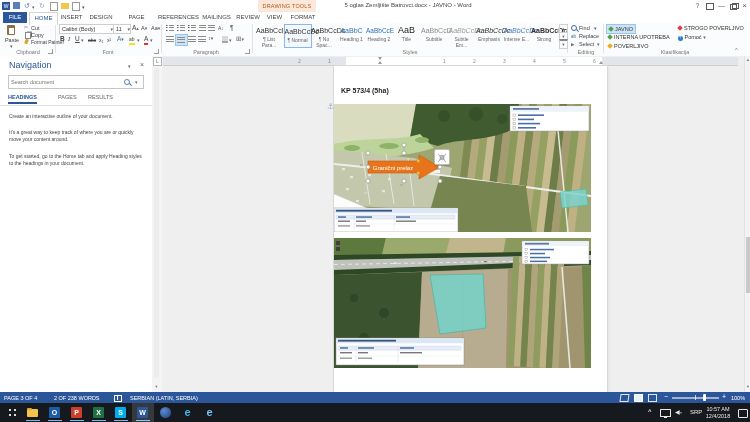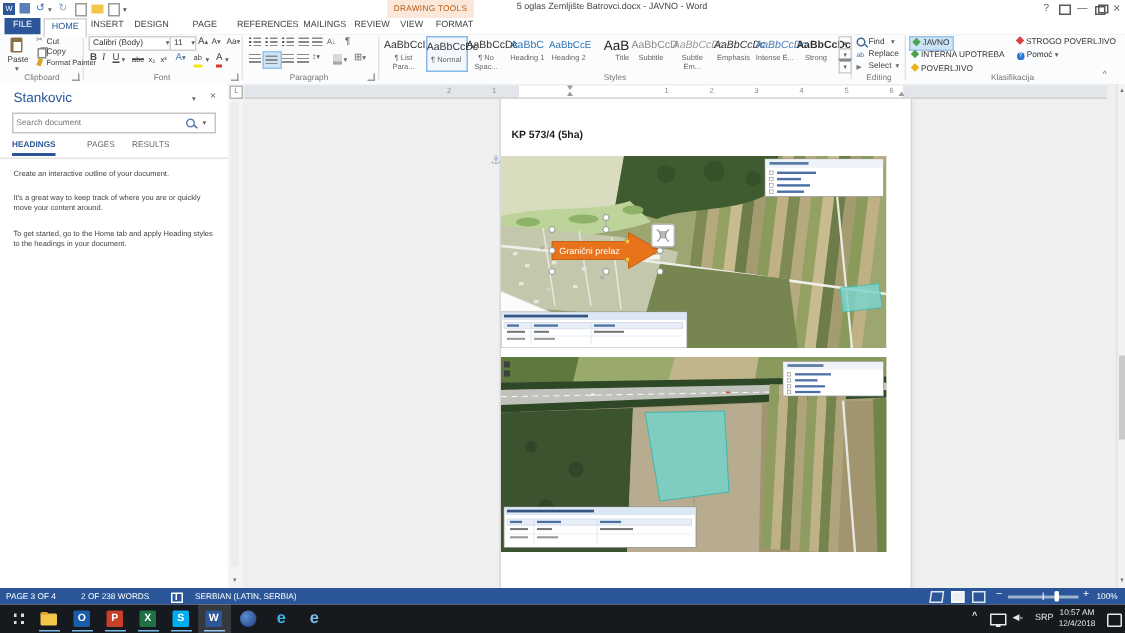--- a/index.html
+++ b/index.html
@@ -210,21 +210,21 @@
         <span class="sname">¶ No Spac...</span>
       </div>
     <div class="styletile" style="left:338.5px;">
         <span class="sample" style="color:#2e74b5;">AaBbC</span>
         <span class="sname">Heading 1</span>
       </div>
     <div class="styletile" style="left:366px;">
         <span class="sample" style="color:#2e74b5;font-size:6.5px;">AaBbCcE</span>
         <span class="sname">Heading 2</span>
       </div>
-    <div class="styletile" style="left:393.5px;text-align:right;">
+    <div class="styletile" style="left:393.5px;">
         <span class="sample" style="font-size:9px;color:#1f1f1f;">AaB</span>
         <span class="sname">Title</span>
       </div>
     <div class="styletile" style="left:421px;">
         <span class="sample" style="color:#8a8a8a;">AaBbCcD</span>
         <span class="sname">Subtitle</span>
       </div>
     <div class="styletile" style="left:448.5px;">
         <span class="sample" style="color:#9a9a9a;font-style:italic;">AaBbCcDc</span>
         <span class="sname">Subtle Em...</span>
@@ -276,21 +276,21 @@
     </div>
     <div class="clsbtn" style="left:676px;top:10px;padding:0 2px;">
       <span style="display:inline-block;width:4.5px;height:4.5px;border-radius:50%;background:#2b7bd3;color:#fff;font-size:3.5px;line-height:4.5px;text-align:center;margin-right:2px;">?</span><span>Pomoć</span>
       <span class="caret">▾</span>
     </div>
     <span class="glabel" style="left:650px;width:50px;">Klasifikacija</span>
     <span class="t" style="left:735px;top:24px;font-size:6px;color:#777;">^</span>
   </div>
 
   <div class="abs" id="navpane">
-    <span class="t" style="left:9px;top:4px;font-size:9px;color:#2b579a;">Stankovic</span>
+    <span class="t" style="left:9px;top:4px;font-size:9px;color:#2b579a;">Navigation</span>
     <span class="t" style="left:128px;top:7px;font-size:5px;color:#666;">▾</span>
     <span class="t" style="left:140px;top:5px;font-size:7px;color:#666;">×</span>
     <div class="abs" style="left:8px;top:19px;width:134px;height:12px;border:1px solid #c6c6c6;background:#fff;">
       <input style="position: absolute; left: 2px; top: 1px; width: 108px; height: 9px; border: none; outline: none; font-size: 5.5px; color: rgb(118, 118, 118); font-family: inherit; padding: 0px;" placeholder="Search document">
       <span class="mag" style="left:115px;top:3px;border-color:#5b7fb0;"></span>
       <span class="caret" style="position:absolute;left:126px;top:3px;">▾</span>
     </div>
     <span class="t" style="left:8px;top:38px;font-size:5.5px;font-weight:bold;color:#2b579a;border-bottom:2px solid #2b579a;padding-bottom:2px;">HEADINGS</span>
     <span class="t" style="left:58px;top:38px;font-size:5.5px;color:#666;">PAGES</span>
     <span class="t" style="left:88px;top:38px;font-size:5.5px;color:#666;">RESULTS</span>

